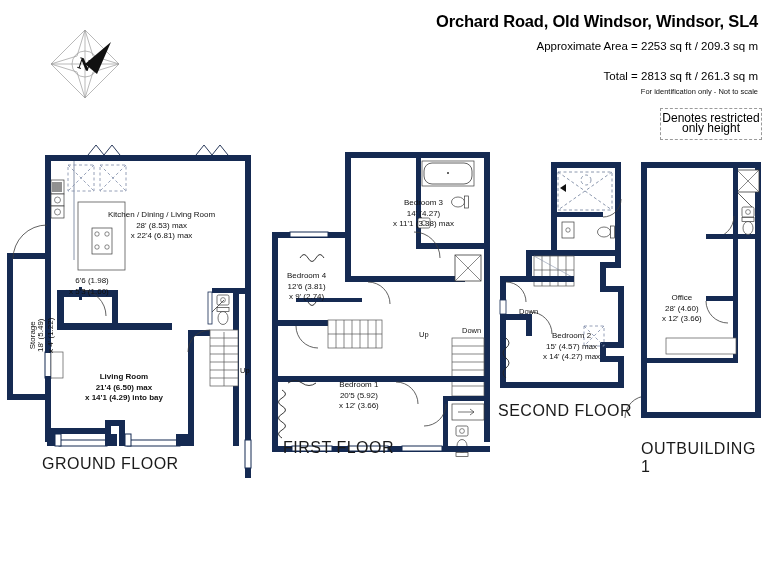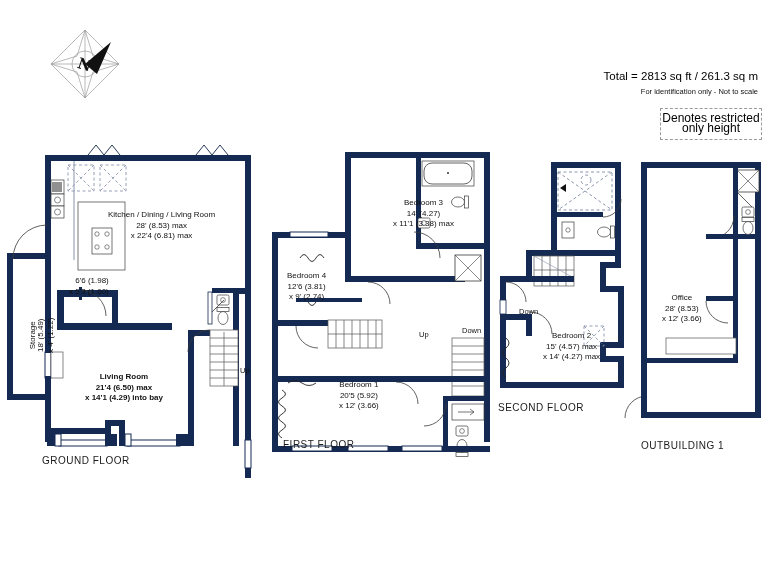--- a/index.html
+++ b/index.html
@@ -22,21 +22,21 @@
   
   #keyBox{position:absolute;left:660px;top:108px;width:100px;height:30px;
           border:1px dashed #9a9a9a;}
   #keyBox .kTxt{position:absolute;left:0;top:4px;width:100px;text-align:center;
       font-size:12px;font-weight:normal;line-height:10px;}
 
   
   #plan{position:absolute;left:0;top:140px;width:768px;height:360px;}
 
   
-  .floorCap{position:absolute;font-size:10px;letter-spacing:0.5px;color:#1a1a1a;}
+  .floorCap{position:absolute;font-size:16px;letter-spacing:0.5px;color:#1a1a1a;}
   #capGround{left:42px;top:455px;}
   #capFirst{left:283px;top:439px;}
   #capSecond{left:498px;top:402px;}
   #capOut{left:641px;top:440px;}
 
   
   .rlabel{position:absolute;text-align:center;font-size:8px;line-height:10.5px;color:#111;
           white-space:nowrap;}
   .rlabel .nm{display:block;}
   .rot90{transform:rotate(-90deg);transform-origin:center center;}
@@ -44,20 +44,22 @@
   
   .stairWord{position:absolute;font-size:7.5px;color:#111;}
 
   
   #footer{position:absolute;left:0;top:505px;width:768px;height:71px;}
 </style>
 </head>
 <body>
 
 <div id="header">
+  <div id="title">Orchard Road, Old Windsor, Windsor, SL4</div>
+  <div class="areaLine" id="area1">Approximate Area = 2253 sq ft / 209.3 sq m</div>
   <div class="areaLine" id="area3">Total = 2813 sq ft / 261.3 sq m</div>
   <div id="ident">For identification only - Not to scale</div>
 </div>
 
 <div id="compass">
   <svg width="80" height="80" viewBox="0 0 80 80">
     <g stroke="#9b9b9b" stroke-width="0.7" fill="none">
       <path d="M40 6 L48 32 L74 40 L48 48 L40 74 L32 48 L6 40 L32 32 Z"></path>
       <line x1="40" y1="6" x2="40" y2="74"></line>
       <line x1="6" y1="40" x2="74" y2="40"></line>
@@ -442,21 +444,21 @@
 </div>
 
 <div class="rlabel" style="left:543px;top:331px;">
   <span class="nm">Bedroom 2</span>
   <span>15' (4.57) max</span><br>
   <span>x 14' (4.27) max</span>
 </div>
 
 <div class="rlabel" style="left:662px;top:293px;">
   <span class="nm">Office</span>
-  <span>28' (8.53)</span><br>
+  <span>28' (4.60)</span><br>
   <span>x 12' (3.66)</span>
 </div>
 
 <div class="stairWord" style="left:240px;top:366px;">Up</div>
 
 <div class="stairWord" style="left:419px;top:330px;">Up</div>
 <div class="stairWord" style="left:462px;top:326px;">Down</div>
 <div class="stairWord" style="left:519px;top:307px;">Down</div>
 
 <div class="floorCap" id="capGround">GROUND FLOOR</div>

